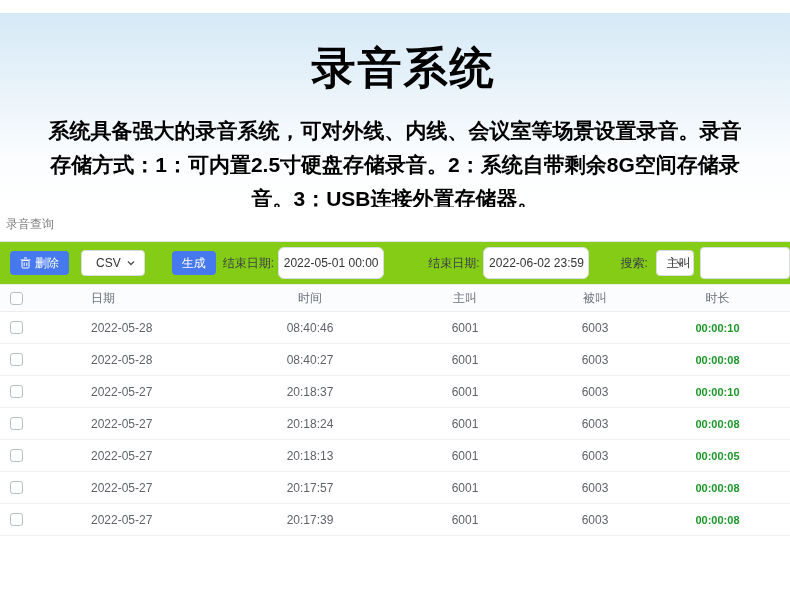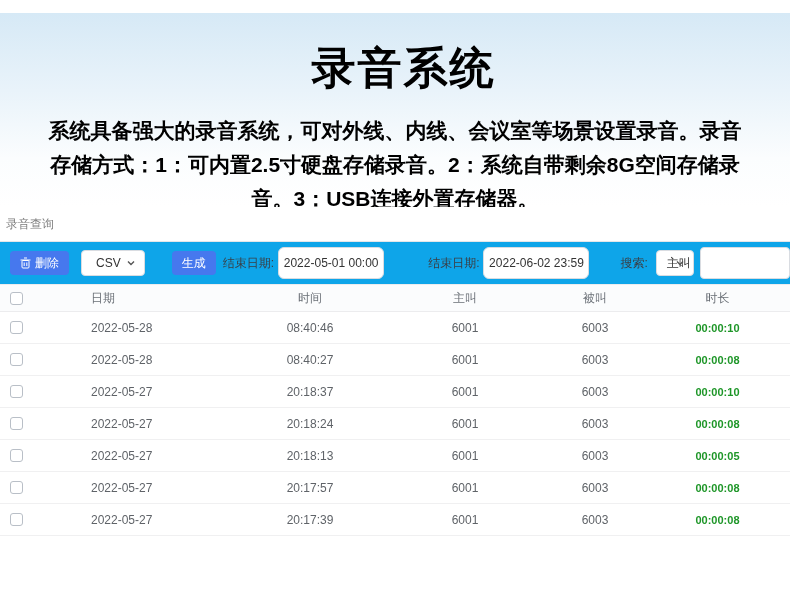--- a/index.html
+++ b/index.html
@@ -42,21 +42,21 @@
   
   .section-label{
     padding:9px 0 8px 6px;
     font-size:12px;
     color:#7d7d7d;
   }
   
   .panel{border-top:1px solid #e4e6e9;}
   .toolbar{
     height:42px;
-    background:#0ea5e9;
+    background:#84cc16;
     display:flex;
     align-items:center;
     font-size:12px;
     color:#3a3f45;
     white-space:nowrap;
   }
   .btn{
     display:inline-flex;
     align-items:center;
     gap:4px;

